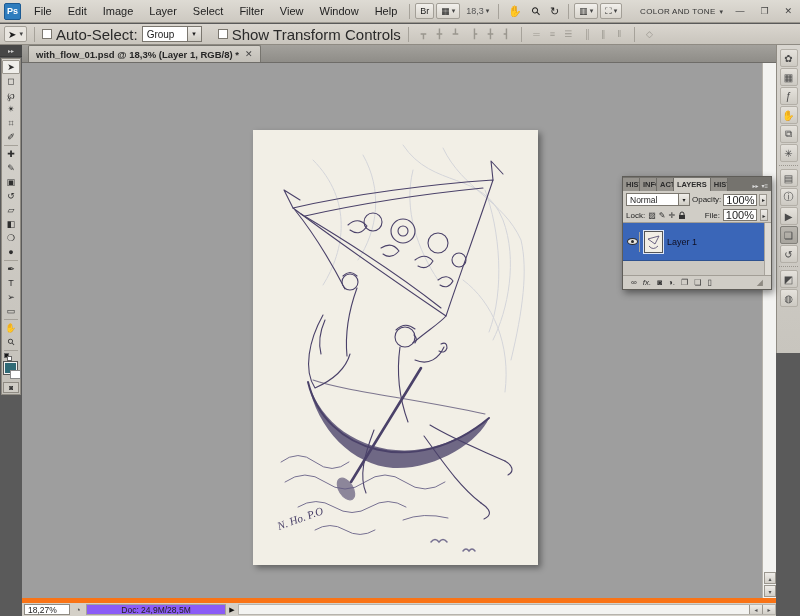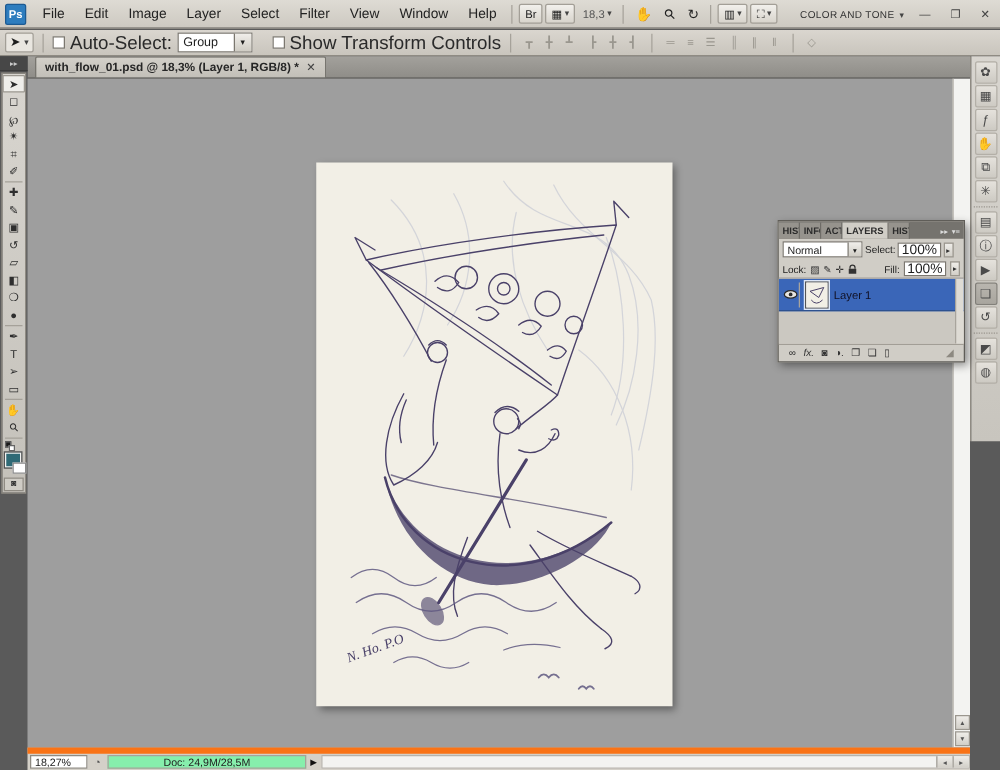--- a/index.html
+++ b/index.html
@@ -74,21 +74,21 @@
 
   
   #vscroll { position:absolute; left:762px; top:63px; width:14px; height:535px; background:#f3f3f1; border-left:1px solid #b6b3ac; }
   .vsb-btn { position:absolute; left:1px; width:12px; height:12px; background:linear-gradient(#efede9,#d2cfc8);
     border:1px solid #9b978f; font-size:6px; color:#555; display:flex; align-items:center; justify-content:center; }
   #statusbar { position:absolute; left:22px; top:598px; width:754px; height:18px; background:#d4d0c8;
     border-top:5px solid #f97316; display:flex; align-items:stretch; }
   .zoomfield { width:46px; background:#fff; border:1px solid #8f8b83; margin:1px 0 1px 2px;
     font-size:8.5px; display:flex; align-items:center; padding-left:3px; color:#222; }
   .status-ic { width:16px; display:flex; align-items:center; justify-content:center; font-size:9px; color:#555; }
-  .docfield { width:159px; background:#86efac; border:1px solid #a6a29a; margin:1px 0;
+  .docfield { width:140px; background:#8b5cf6; border:1px solid #a6a29a; margin:1px 0;
     font-size:8.5px; display:flex; align-items:center; justify-content:center; color:#222; }
   .status-pop { width:12px; display:flex; align-items:center; justify-content:center; font-size:7px; color:#111; }
   .hscroll { flex:1; background:#f3f3f1; border:1px solid #b6b3ac; margin:1px 0; position:relative; }
   .hsb-btns { position:absolute; right:0; top:0; height:100%; display:flex; }
   .hsb-btn { width:13px; height:100%; background:linear-gradient(#efede9,#d2cfc8); border-left:1px solid #9b978f;
     font-size:6px; color:#555; display:flex; align-items:center; justify-content:center; }
 
   
   #rightdock { position:absolute; left:776px; top:45px; width:24px; height:571px; background:#5a5a5a; }
   #docktop { position:absolute; left:0; top:0; width:24px; height:308px; background:linear-gradient(#d8d5cf,#c8c5be);
@@ -114,21 +114,21 @@
   .blendcombo .arrow { width:11px; height:100%; background:linear-gradient(#f0eeea,#cfccc4);
     border-left:1px solid #7b776f; display:flex; align-items:center; justify-content:center; font-size:6px; }
   .lp-lab { font-size:8px; color:#222; }
   .valbox { background:#fff; border:1px solid #7b776f; height:12px; padding:0 2px; font-size:11px;
     display:flex; align-items:center; }
   .spin { width:8px; height:12px; border:1px solid #9b978f; background:linear-gradient(#efede9,#d2cfc8);
     font-size:6px; display:flex; align-items:center; justify-content:center; color:#333; }
   #lp-ctrl2 { height:15px; display:flex; align-items:center; gap:3px; padding:0 3px; border-bottom:1px solid #a29e96; }
   .lockics { display:flex; gap:3px; font-size:8px; color:#333; align-items:center; }
   #lp-list { height:52px; background:#cbc8c1; position:relative; overflow:hidden; }
-  .lrow { height:26px; display:flex; align-items:center; gap:4px; padding:0 3px; border-bottom:1px solid #b1ada5; }
+  .lrow { height:38px; display:flex; align-items:center; gap:4px; padding:0 3px; border-bottom:1px solid #b1ada5; }
   .lrow.selected { background:#3a66b8; border-bottom-color:#2d518f; }
   .eyebox { width:14px; height:20px; border-right:1px solid #a8a49c; display:flex; align-items:center; justify-content:center; }
   .eye { width:11px; height:7px; border:1px solid #2b2b2b; border-radius:50%; position:relative; background:#e8e6e0; }
   .eye::after { content:""; position:absolute; left:3px; top:1px; width:3px; height:3px; background:#2b2b2b; border-radius:50%; }
   .thumb { width:19px; height:22px; background:#fff; border:1px solid #555; }
   .lrow.selected .thumb { outline:1px solid #dce6f8; }
   .lname { font-size:9px; color:#101024; }
   .lname.bg { font-style:italic; color:#1c1c1c; }
   .row-lock { margin-left:auto; }
   #lp-scroll { position:absolute; right:0; top:0; width:7px; height:52px; background:#dedbd4; border-left:1px solid #a8a49c; }
@@ -469,36 +469,36 @@
       <span class="lp-head-btns">
         <span>▸▸</span>
         <span>▾≡</span>
       </span>
     </div>
     <div id="lp-ctrl1">
       <span class="blendcombo">
         <span class="val">Normal</span>
         <span class="arrow">▾</span>
       </span>
-      <span class="lp-lab">Select:</span>
+      <span class="lp-lab">Opacity:</span>
       <span class="valbox">100%</span>
       <span class="spin">▸</span>
     </div>
     <div id="lp-ctrl2">
       <span class="lp-lab">Lock:</span>
       <span class="lockics">
         <span>▨</span>
         <span>✎</span>
         <span>✛</span>
         <svg width="8" height="9">
             <path d="M2 4 V3 A2 2 0 0 1 6 3 V4" fill="none" stroke="#333" stroke-width="1"></path>
             <rect x="1" y="4" width="6" height="4" fill="#333"></rect>
           </svg>
       </span>
-      <span style="margin-left:auto;" class="lp-lab">Fill:</span>
+      <span style="margin-left:auto;" class="lp-lab">File:</span>
       <span class="valbox">100%</span>
       <span class="spin">▸</span>
     </div>
     <div id="lp-list">
       <div class="lrow selected">
         <span class="eyebox">
             <span class="eye"></span>
           </span>
         <span class="thumb">
           <svg width="17" height="20" viewBox="0 0 17 20">

